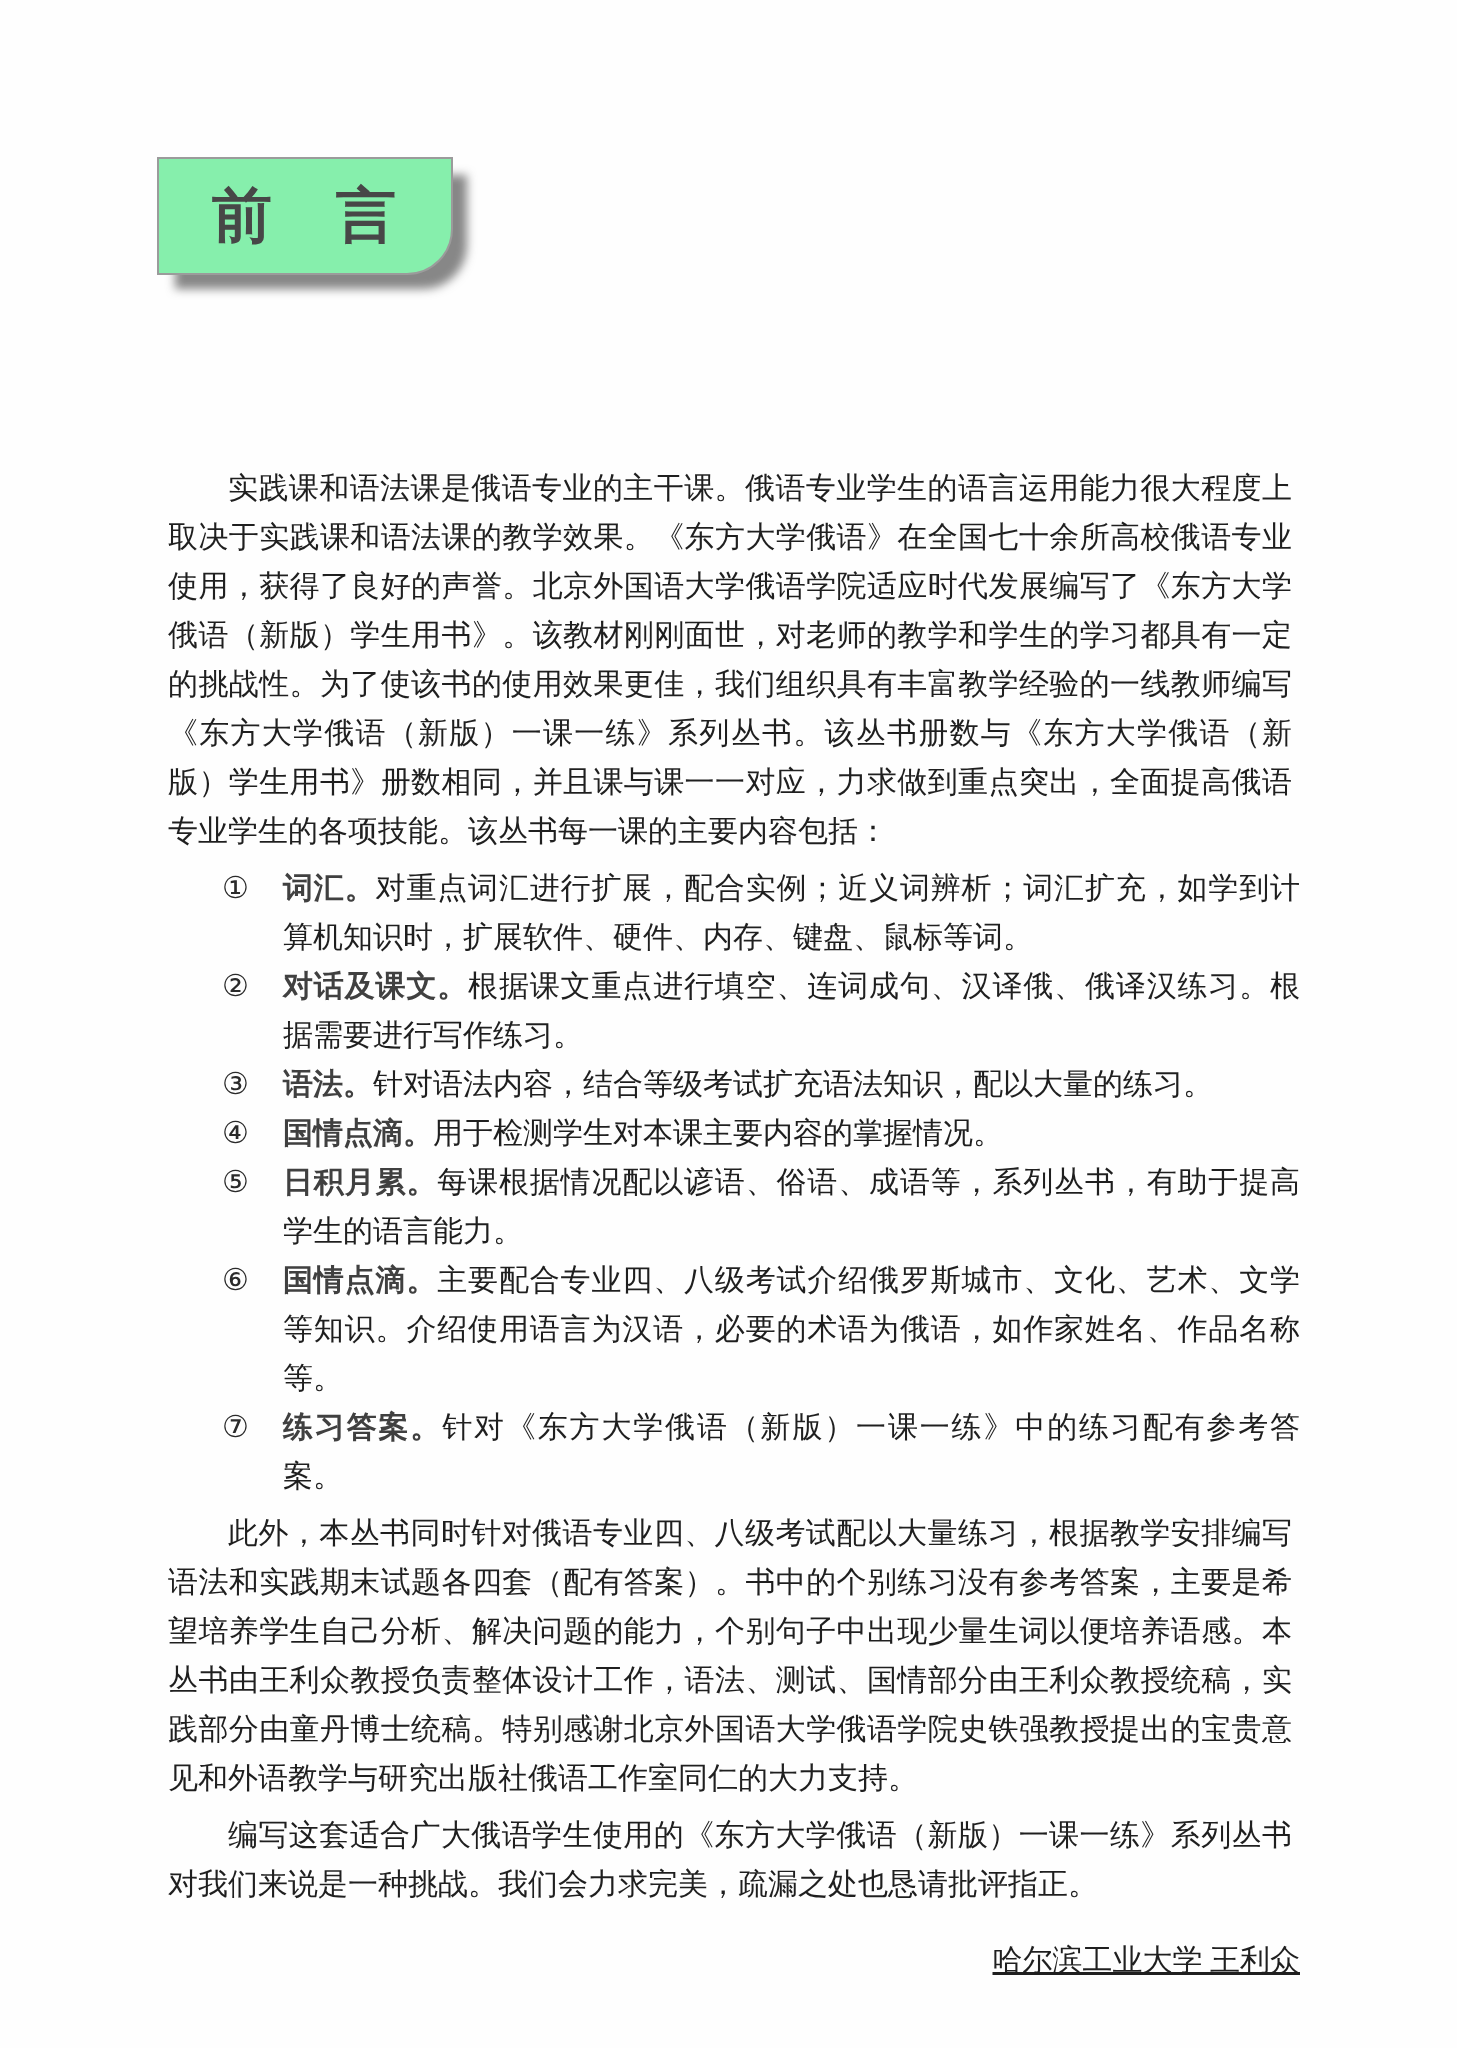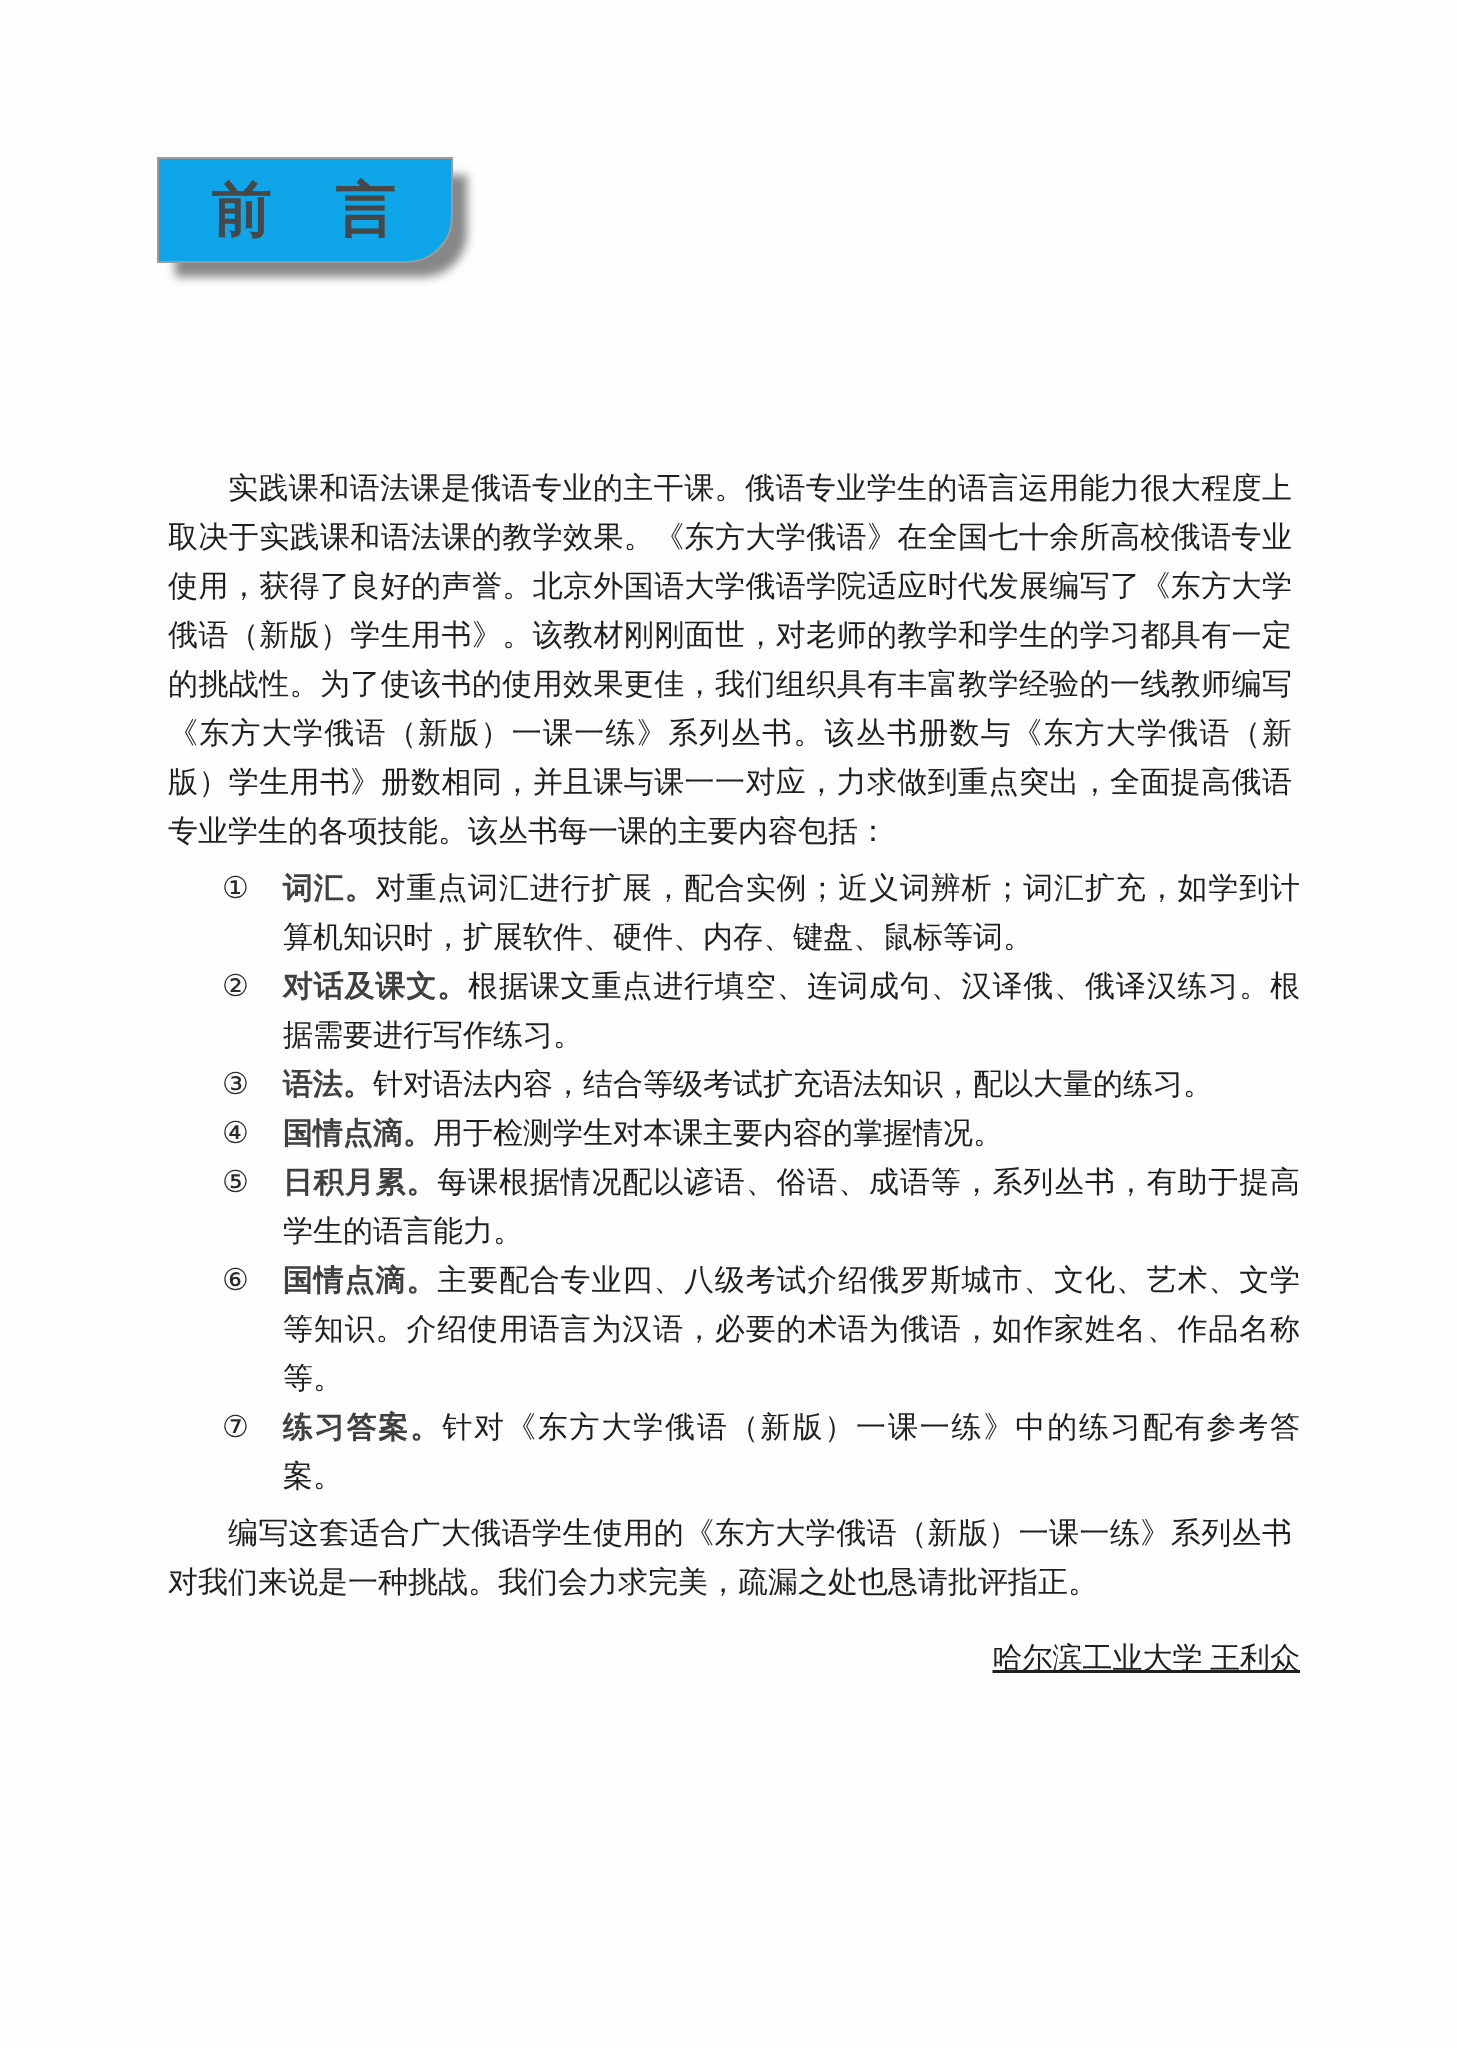--- a/index.html
+++ b/index.html
@@ -15,23 +15,23 @@
     overflow: hidden;
     font-family: "Liberation Serif", serif;
     color: #1f1f1f;
   }
   
   .title-box {
     position: absolute;
     left: 157px;
     top: 157px;
     width: 296px;
-    height: 106px;
+    height: 118px;
     box-sizing: border-box;
-    background: #0ea5e9;
+    background: #86efac;
     border: 2px solid #9b9b9b;
     border-bottom-right-radius: 46px;
     box-shadow: 16px 16px 10px -2px rgba(108,108,108,0.82);
     display: flex;
     align-items: center;
     justify-content: center;
   }
   .title-text {
     font-size: 60px;
     font-weight: 700;
@@ -135,20 +135,21 @@
         <span class="itext"><b class="term">国情点滴。</b><span>主要配合专业四、八级考试介绍俄罗斯城市、文化、艺术、文学等知识。介绍使用语言为汉语，必要的术语为俄语，如作家姓名、作品名称等。</span></span>
       </div>
 
       <div class="list-item">
         <span class="num">⑦</span>
         <span class="itext"><b class="term">练习答案。</b><span>针对《东方大学俄语（新版）一课一练》中的练习配有参考答案。</span></span>
       </div>
 
     </div>
 
+    <p class="para">此外，本丛书同时针对俄语专业四、八级考试配以大量练习，根据教学安排编写语法和实践期末试题各四套（配有答案）。书中的个别练习没有参考答案，主要是希望培养学生自己分析、解决问题的能力，个别句子中出现少量生词以便培养语感。本丛书由王利众教授负责整体设计工作，语法、测试、国情部分由王利众教授统稿，实践部分由童丹博士统稿。特别感谢北京外国语大学俄语学院史铁强教授提出的宝贵意见和外语教学与研究出版社俄语工作室同仁的大力支持。</p>
 
     <p class="para">编写这套适合广大俄语学生使用的《东方大学俄语（新版）一课一练》系列丛书对我们来说是一种挑战。我们会力求完美，疏漏之处也恳请批评指正。</p>
 
     <div class="signature">
       <p class="sig-line">哈尔滨工业大学 王利众</p>
     </div>
 
   </div>
 
 </div>

